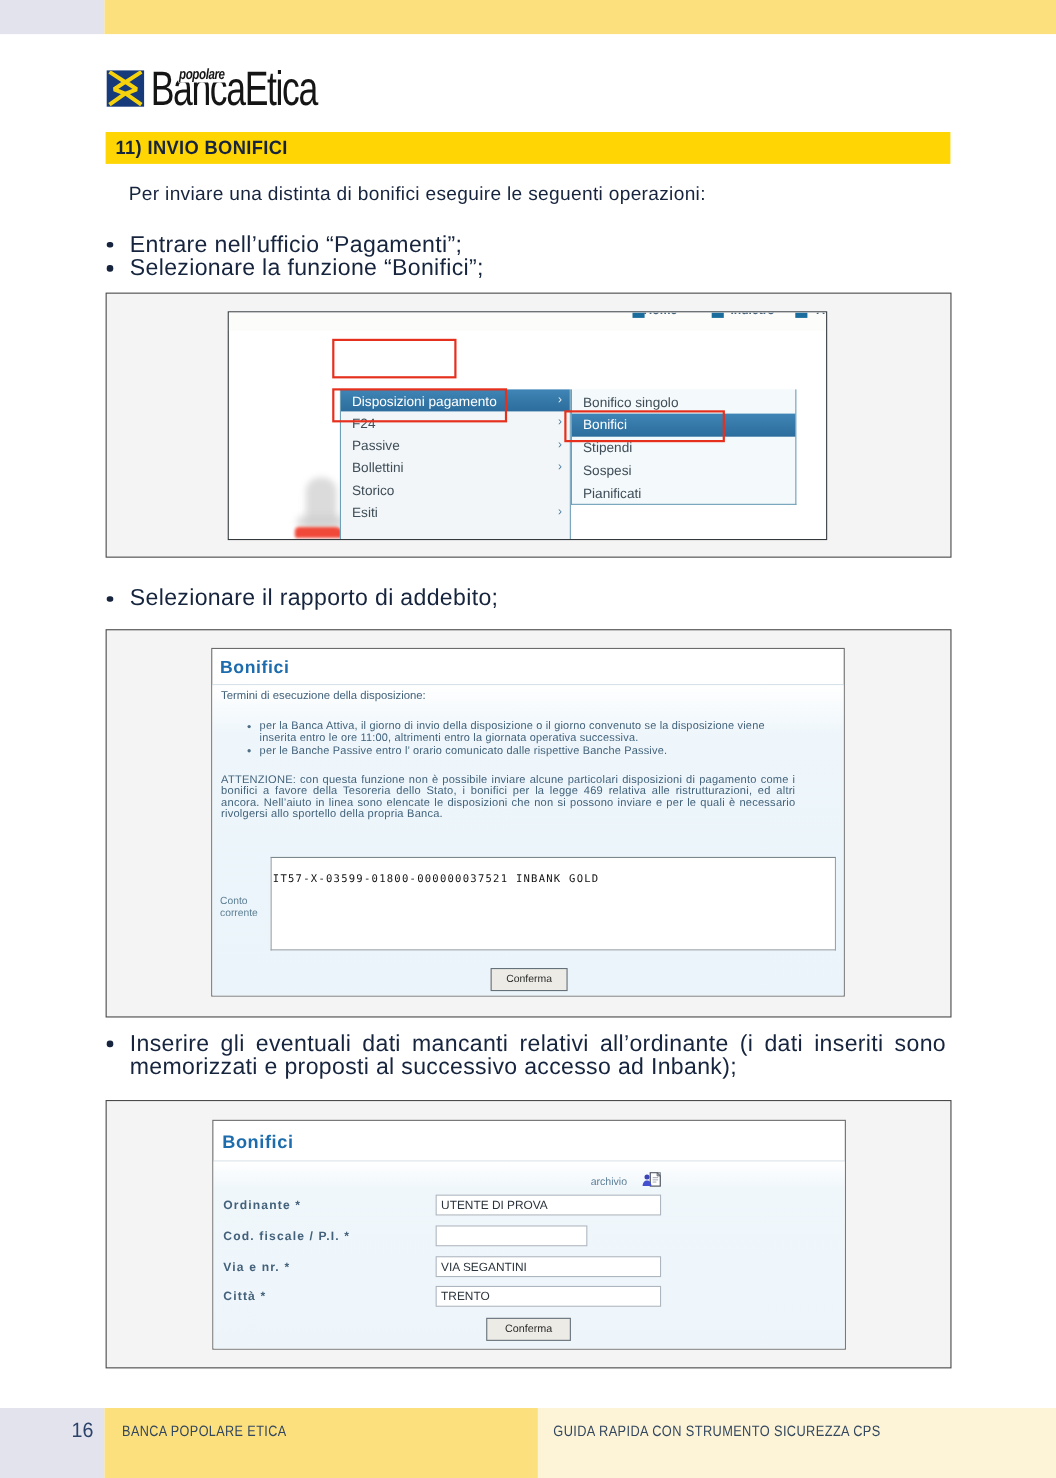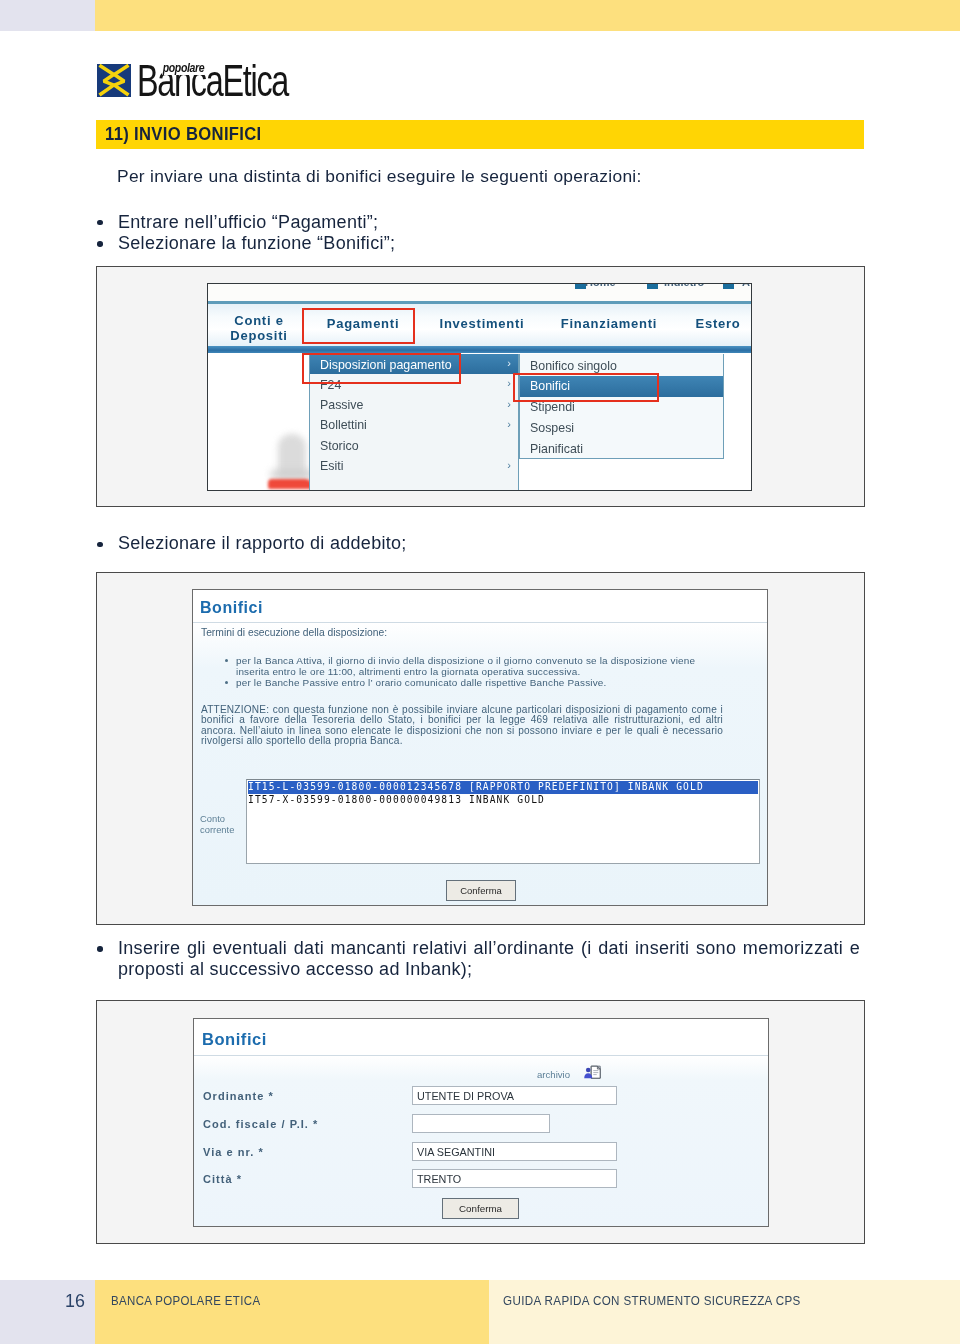--- a/index.html
+++ b/index.html
@@ -24,21 +24,21 @@
 
   
   #headbar{left:96px;top:120px;width:768px;height:29px;background:#ffd504;}
   #headbar span{position:absolute;left:9px;top:3.5px;font-weight:bold;font-size:17.5px;
      letter-spacing:0.35px;color:#16243d;transform:scaleX(.95);transform-origin:0 50%;}
 
   
   .body-txt{color:#16243d;font-size:17.4px;line-height:21px;letter-spacing:0.29px;}
   #intro{left:117px;top:166px;}
   .bdot{position:absolute;left:97px;width:5.5px;height:5.5px;border-radius:50%;background:#16243d;}
-  .btxt{position:absolute;left:118px;color:#16243d;font-size:18px;line-height:21px;letter-spacing:0.29px;}
+  .btxt{position:absolute;left:118px;color:#16243d;font-size:21px;line-height:21px;letter-spacing:0.29px;}
   #b4{width:742px;text-align:justify;}
 
   
   .shot{position:absolute;border:1.5px solid #4a4a4a;background:#f4f4f4;box-sizing:border-box;
         overflow:hidden;}
 
   
   .inner1{position:absolute;left:110px;top:16px;width:545px;height:208px;filter:blur(.32px);
           background:#fff;border:1px solid #33393d;box-sizing:border-box;overflow:hidden;
           font-family:"Liberation Sans",sans-serif;}
@@ -105,21 +105,21 @@
   .w3-rule{position:absolute;left:0;top:36px;width:100%;height:1px;background:#cfdbe4;}
   .w3-body{position:absolute;left:0;top:37px;width:100%;height:171px;
            background:linear-gradient(180deg,#ffffff 0%,#f0f7fb 14%,#edf5fb 100%);}
   .w3-arch{position:absolute;left:0;top:0;width:100%;height:20px;}
   .w3-archtxt{position:absolute;left:343px;top:13px;font-size:9.6px;color:#5c7f97;}
   .w3-archicon{position:absolute;left:389px;top:9px;}
   .w3-archicon svg{display:block;}
   .w3-row{position:absolute;left:0;width:100%;height:24px;}
   .w3-lb{position:absolute;left:9px;top:4px;font-size:11px;font-weight:bold;color:#43617a;
          letter-spacing:1.05px;white-space:nowrap;text-align:center;}
-  .w3-in{position:absolute;left:218px;top:0px;height:19px;background:#fff;
+  .w3-in{position:absolute;left:202px;top:0px;height:19px;background:#fff;
          border:1px solid #adb6bf;box-sizing:border-box;padding-left:10px;}
   .w3-in span{position:absolute;left:4px;top:3px;font-size:10.8px;color:#2b343c;white-space:nowrap;}
   .w3-btn{position:absolute;left:248px;top:142px;width:77px;height:21px;background:#edebe5;
           border:1px solid #64707a;box-sizing:border-box;}
   .w3-btn span{position:absolute;left:0;top:4px;width:100%;text-align:center;font-size:9.8px;color:#2a2a2a;}
 
   
   #ft-num{left:0;top:1280px;width:95px;height:64px;background:#e3e3ee;}
   #ft-mid{left:95px;top:1280px;width:394px;height:64px;background:#fde07e;}
   #ft-right{left:489px;top:1280px;width:471px;height:64px;background:#fdf4d7;}
@@ -168,31 +168,20 @@
 
     <div class="tb1">
       <span class="tbi" style="left:367px"></span>
       <span class="tbl" style="left:377px">Home</span>
       <span class="tbi" style="left:439px"></span>
       <span class="tbl" style="left:456px">Indietro</span>
       <span class="tbi" style="left:515px"></span>
       <span class="tbl" style="left:534px">A</span>
     </div>
 
-    <div class="nav1">
-      <div class="navitem nav2l" style="left:11px;width:80px;">
-        <span>Conti e</span><br>
-        <span>Depositi</span>
-      </div>
-      <div class="navitem" style="left:115px;width:80px;">Pagamenti</div>
-      <div class="navitem" style="left:224px;width:100px;">Investimenti</div>
-      <div class="navitem" style="left:346px;width:110px;">Finanziamenti</div>
-      <div class="navitem" style="left:480px;width:60px;">Estero</div>
-      <div class="navbot"></div>
-    </div>
 
     <div class="bgphoto">
       <div class="ph-obj"></div>
         <div class="ph-obj2"></div>
         <div class="ph-red"></div>
     </div>
 
     <div class="menu1">
         <div class="mi sel" style="top: 0px; height: 20.3px;">
           <span>Disposizioni pagamento</span>
@@ -260,22 +249,21 @@
       <div class="w2-li" style="top:54px;">
         <span class="w2-dot"></span>
         <span class="w2-litxt">per le Banche Passive entro l’ orario comunicato dalle rispettive Banche Passive.</span>
       </div>
       <div class="w2-note">ATTENZIONE: con questa funzione non è possibile inviare alcune particolari disposizioni di pagamento come i bonifici a favore della Tesoreria dello Stato, i bonifici per la legge 469 relativa alle ristrutturazioni, ed altri ancora. Nell’aiuto in linea sono elencate le disposizioni che non si possono inviare e per le quali è necessario rivolgersi allo sportello della propria Banca.</div>
       <div class="w2-lbl">
         <span>Conto</span><br>
         <span>corrente</span>
       </div>
       <div class="w2-list">
-          <div class="w2-opt sel" style="top: 1px; height: 13.3px;">IT15-L-03599-01800-000012345678 [RAPPORTO PREDEFINITO] INBANK GOLD</div>
-          <div class="w2-opt" style="top: 14.3px; height: 13.3px;">IT57-X-03599-01800-000000049813 INBANK GOLD</div>
+          <div class="w2-opt" style="top: 14.3px; height: 13.3px;">IT57-X-03599-01800-000000037521 INBANK GOLD</div>
         </div>
       <div class="w2-btn">
         <span>Conferma</span>
       </div>
     </div>
   </div>
 </div>
 
 <div class="shot" id="shot3" style="left:96px;top:1000px;width:769px;height:244px;">
   <div class="inner3">

